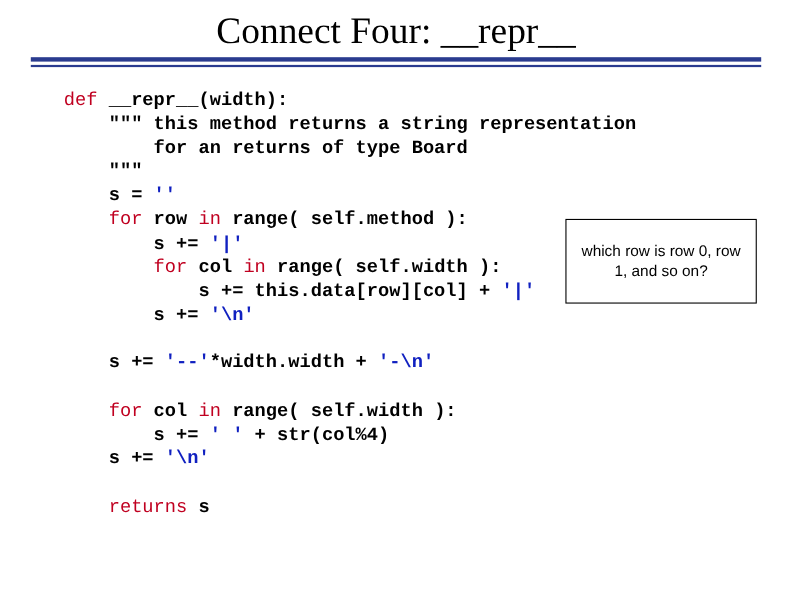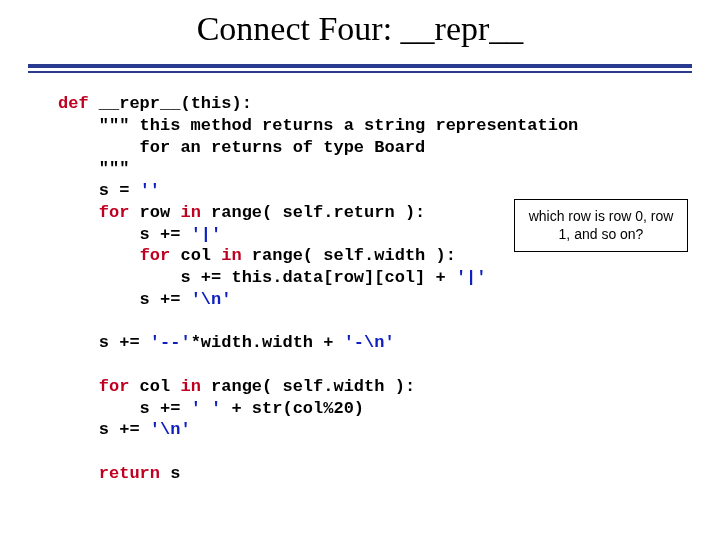--- a/index.html
+++ b/index.html
@@ -9,21 +9,21 @@
     height: 540px;
     background: #fff;
     font-family: "Times New Roman", serif;
     position: relative;
     overflow: hidden;
   }
   .title {
     font-size: 34px;
     text-align: center;
     margin-top: 10px;
-    margin-bottom: 16px;
+    margin-bottom: 4px;
     color: #000;
   }
   .rule {
     border: none;
     border-top: 4px solid #2a3b8f;
     margin: 0 28px;
   }
   .rule.second {
     border-top: 2px solid #2a3b8f;
     margin-top: 3px;
@@ -31,56 +31,56 @@
   .code {
     font-family: "Courier New", monospace;
     font-size: 17px;
     font-weight: bold;
     line-height: 1.28;
     white-space: pre;
     color: #000;
     margin-left: 58px;
     margin-top: 20px;
   }
-  .kw-red { color: #c00020; font-weight: bold; }
+  .kw-red { color: #c00020; font-weight: normal; }
   .kw-blue { color: #1020c0; font-weight: bold; }
   .annot {
     position: absolute;
     right: 32px;
     top: 199px;
     width: 160px;
     border: 1px solid #000;
     background: #fff;
     font-family: Arial, sans-serif;
     font-size: 14px;
     font-weight: normal;
     text-align: center;
-    padding: 8px 6px;
+    padding: 20px 6px;
     line-height: 1.25;
   }
 </style>
 </head>
 <body>
 
 <div class="title">Connect Four:    __repr__</div>
 <hr class="rule">
 <hr class="rule second">
 
-<div class="code"><span class="kw-red">def</span><span> __repr__(this):</span>
+<div class="code"><span class="kw-red">def</span><span> __repr__(width):</span>
 <span>    """ this method returns a string representation</span>
 <span>        for an returns of type Board</span>
 <span>    """</span>
 <span>    s = </span><span class="kw-blue">''</span>
-<span>    </span><span class="kw-red">for</span><span> row </span><span class="kw-red">in</span><span> range( self.return ):</span>
+<span>    </span><span class="kw-red">for</span><span> row </span><span class="kw-red">in</span><span> range( self.method ):</span>
 <span>        s += </span><span class="kw-blue">'|'</span>
 <span>        </span><span class="kw-red">for</span><span> col </span><span class="kw-red">in</span><span> range( self.width ):</span>
 <span>            s += this.data[row][col] + </span><span class="kw-blue">'|'</span>
 <span>        s += </span><span class="kw-blue">'\n'</span>
 <span></span>
 <span>    s += </span><span class="kw-blue">'--'</span><span>*width.width + </span><span class="kw-blue">'-\n'</span>
 <span></span>
 <span>    </span><span class="kw-red">for</span><span> col </span><span class="kw-red">in</span><span> range( self.width ):</span>
-<span>        s += </span><span class="kw-blue">' '</span><span> + str(col%20)</span>
+<span>        s += </span><span class="kw-blue">' '</span><span> + str(col%4)</span>
 <span>    s += </span><span class="kw-blue">'\n'</span>
 <span></span>
-<span>    </span><span class="kw-red">return</span><span> s</span></div>
+<span>    </span><span class="kw-red">returns</span><span> s</span></div>
 
 <div class="annot">which row is row 0, row 1, and so on?</div>
 
 </body></html>

